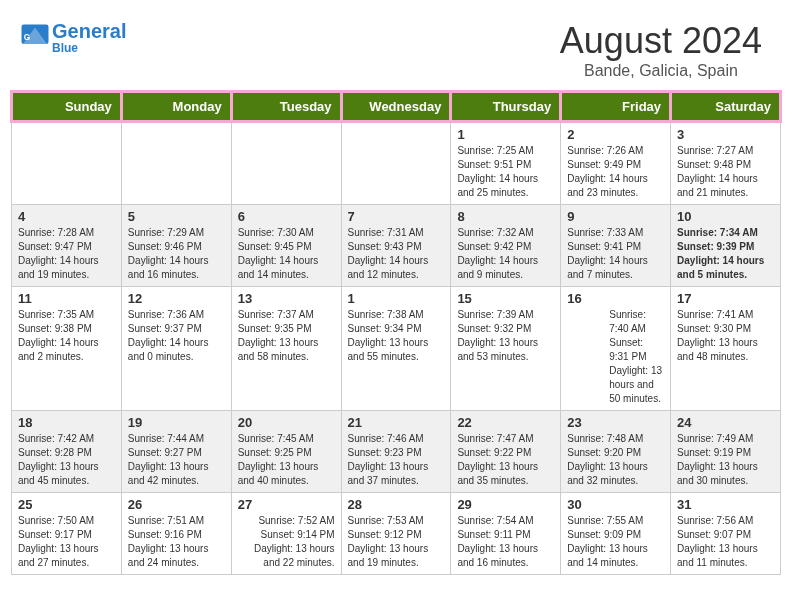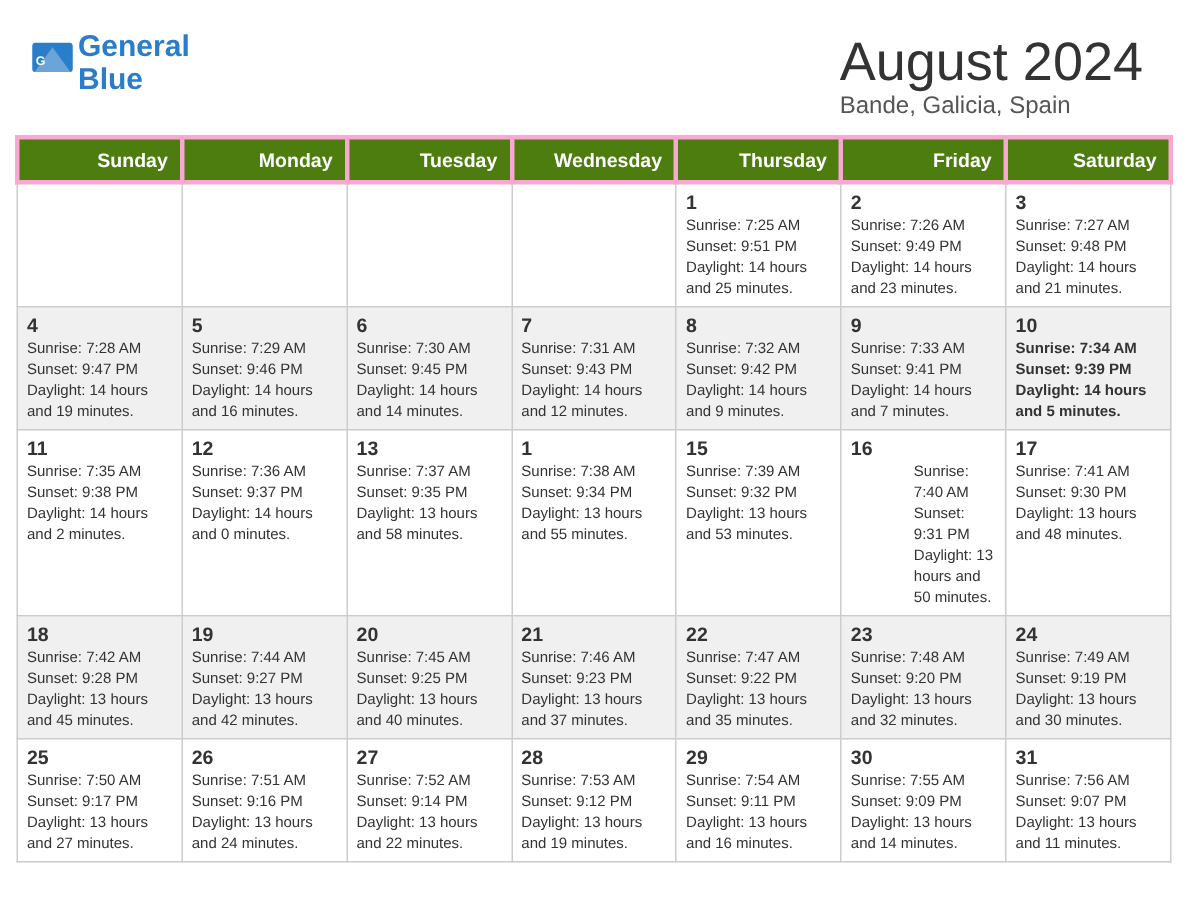--- a/index.html
+++ b/index.html
@@ -1,21 +1,21 @@
 <!DOCTYPE html>
 <html><head>
   <meta charset="utf-8">
   <style>
     * { box-sizing: border-box; margin: 0; padding: 0; }
     body { font-family: Arial, sans-serif; background: #fff; width: 792px; min-height: 612px; }
     .page { width: 792px; padding: 10px; }
     .header { display: flex; justify-content: space-between; align-items: flex-start; padding: 10px 20px 5px 10px; }
     .logo { display: flex; align-items: center; }
     .logo-icon { width: 30px; height: 30px; margin-right: 2px; }
-    .title-block { text-align: left; }
+    .title-block { text-align: center; }
     .month-title { font-size: 36px; color: #333; font-weight: normal; }
     .location { font-size: 16px; color: #555; }
     .calendar { width: 100%; border-collapse: collapse; margin-top: 5px; }
     .calendar th { background-color: #4d7c0f; color: #fff; text-align: right; padding: 6px 8px; font-size: 13px; border: 3px solid #f9a8d4; }
     .calendar td { border: 1px solid #ccc; vertical-align: top; padding: 4px 6px; font-size: 10.5px; color: #333; width: calc(100%/7); min-height: 80px; }
     .calendar tr:nth-child(even) td { background-color: #f0f0f0; }
     .calendar tr:nth-child(odd) td { background-color: #fff; }
     .day-num { font-size: 13px; font-weight: bold; color: #333; display: block; margin-bottom: 2px; }
     .day-info { font-size: 10px; color: #333; line-height: 1.4; }
     .empty { background-color: #fff !important; }
@@ -31,21 +31,21 @@
     <div class="logo">
       <svg class="logo-icon" viewBox="0 0 40 40">
         <rect x="2" y="2" width="36" height="26" rx="3" fill="#2a7dc9"></rect>
         <polygon points="20,6 36,28 4,28" fill="#fff" opacity="0.3"></polygon>
         <text x="5" y="22" font-size="11" font-weight="bold" fill="#fff" font-family="Arial">G</text>
       </svg>
       <div>
         <div style="font-size:20px;font-weight:bold;color:#1a1a1a;line-height:1.1;">
           <span style="color:#2a7dc9">General</span>
         </div>
-        <div style="font-size:20px;font-weight:bold;color:#2a7dc9;line-height:1.1;">Blue</div>
+        <div style="font-size:12px;font-weight:bold;color:#2a7dc9;line-height:1.1;">Blue</div>
       </div>
     </div>
     <div class="title-block">
       <div class="month-title">August 2024</div>
       <div class="location">Bande, Galicia, Spain</div>
     </div>
   </div>
 
   <table class="calendar">
     <thead>
@@ -224,21 +224,21 @@
 Daylight: 13 hours and 27 minutes.</div>
           </td>
           <td>
             <span class="day-num">26</span>
             <div class="day-info" style="white-space: pre-line;">Sunrise: 7:51 AM
 Sunset: 9:16 PM
 Daylight: 13 hours and 24 minutes.</div>
           </td>
           <td>
             <span class="day-num">27</span>
-            <div class="day-info" style="white-space: pre-line;">Sunrise: 7:52 AM
+            <div class="day-info" style="white-space: pre-line; text-align: right;">Sunrise: 7:52 AM
 Sunset: 9:14 PM
 Daylight: 13 hours and 22 minutes.</div>
           </td>
           <td>
             <span class="day-num">28</span>
             <div class="day-info" style="white-space: pre-line;">Sunrise: 7:53 AM
 Sunset: 9:12 PM
 Daylight: 13 hours and 19 minutes.</div>
           </td>
           <td>

